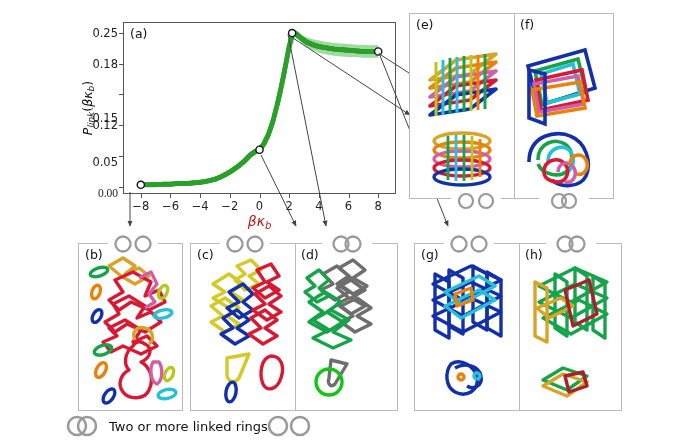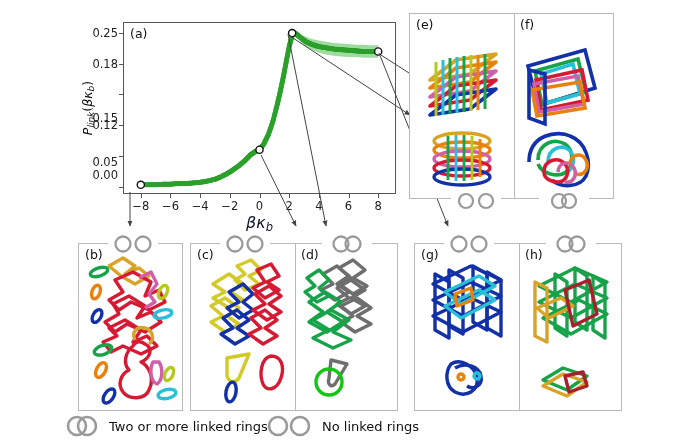--- a/index.html
+++ b/index.html
@@ -18,21 +18,21 @@
   #panel-a .plabel{position:absolute;left:7px;top:4px;font-size:12.5px;color:#111;}
   .ytick{position:absolute;right:100%;margin-right:5px;font-size:11.5px;color:#222;
          transform:translateY(-50%);white-space:nowrap;text-align:right;}
   .ytickmark{position:absolute;right:100%;width:4px;height:1px;background:#555;}
   .xtick{position:absolute;top:100%;margin-top:5px;font-size:11.5px;color:#222;
          transform:translateX(-50%);white-space:nowrap;}
   .xtickmark{position:absolute;top:100%;height:4px;width:1px;background:#555;}
   #ylab{position:absolute;left:-62px;top:50%;transform:translateY(-50%) rotate(-90deg);
         transform-origin:center;font-size:12.5px;color:#111;white-space:nowrap;}
   #xlab{position:absolute;left:50%;top:100%;margin-top:19px;transform:translateX(-50%);
-        font-size:16px;color:#0f172a;white-space:nowrap;}
+        font-size:14px;color:#b91c1c;white-space:nowrap;}
   .it{font-style:italic;}
   .sub{font-size:.72em;vertical-align:-0.28em;font-style:italic;}
   svg{display:block;overflow:visible;}
 
   
   .snapbox{position:absolute;border:1.1px solid #b9b9b9;box-sizing:border-box;background:#fff;}
   .snaplabel{position:absolute;left:6px;top:3px;font-size:12.5px;color:#111;}
   .ringicon{position:absolute;background:#fff;padding:0 2px;}
 
   
@@ -51,21 +51,21 @@
 
     <div id="ylab">
       <span class="it">P</span><span class="sub">link</span>(<span class="it">βκ</span><span class="sub">b</span>)
     </div>
 
     <div id="xlab">
       <span class="it">βκ</span><span class="sub">b</span>
     </div>
 
     <div id="ticklayer">
-        <div class="ytick" style="top: 153px;">0.00</div>
+        <div class="ytick" style="top: 171px; font-family: Liberation Serif, serif;">0.00</div>
         <div class="ytickmark" style="top: 164.629px;"></div>
         <div class="ytick" style="top: 140px;">0.05</div>
         <div class="ytickmark" style="top: 133.914px;"></div>
         <div class="ytick" style="top: 103.2px;">0.12</div>
         <div class="ytickmark" style="top: 103.2px;"></div>
         <div class="ytick" style="top: 72.4857px; margin-top: 24px;">0.15</div>
         <div class="ytickmark" style="top: 72.4857px;"></div>
         <div class="ytick" style="top: 41.7714px;">0.18</div>
         <div class="ytickmark" style="top: 41.7714px;"></div>
         <div class="ytick" style="top: 11.0571px; margin-left: 28px;">0.25</div>
@@ -591,17 +591,16 @@
       </span>
       <span class="legtext">Two or more linked rings</span>
     </div>
     <div class="legitem" style="left:205px;top:0;">
       <span>
         <svg width="48" height="22" viewBox="0 0 48 22">
             <circle cx="11" cy="11" r="9" fill="none" stroke="#9a9a9a" stroke-width="2.6"></circle>
             <circle cx="33" cy="11" r="9" fill="none" stroke="#9a9a9a" stroke-width="2.6"></circle>
           </svg>
       </span>
-      <span class="legtext">No linked rings</span>
     </div>
   </div>
 
 </div>
 
 </body></html>

